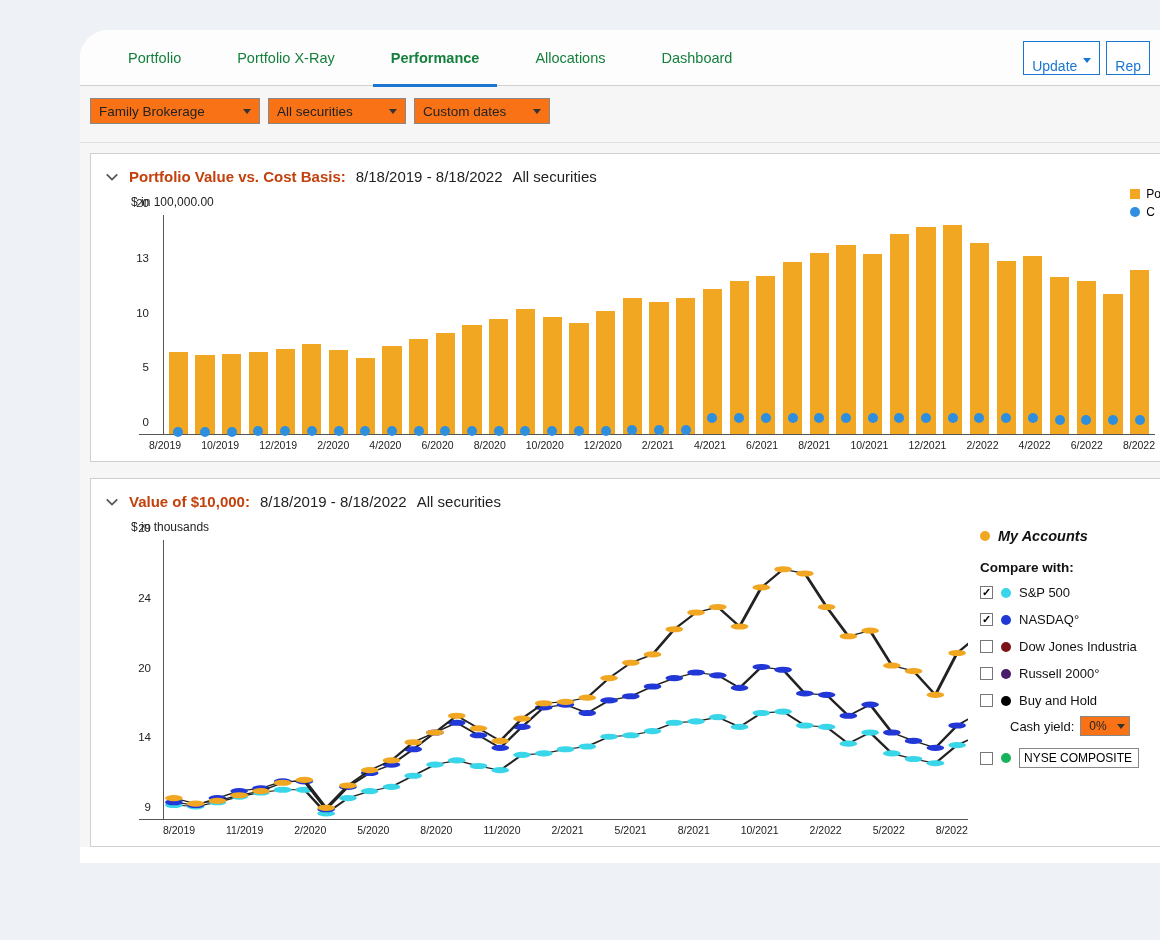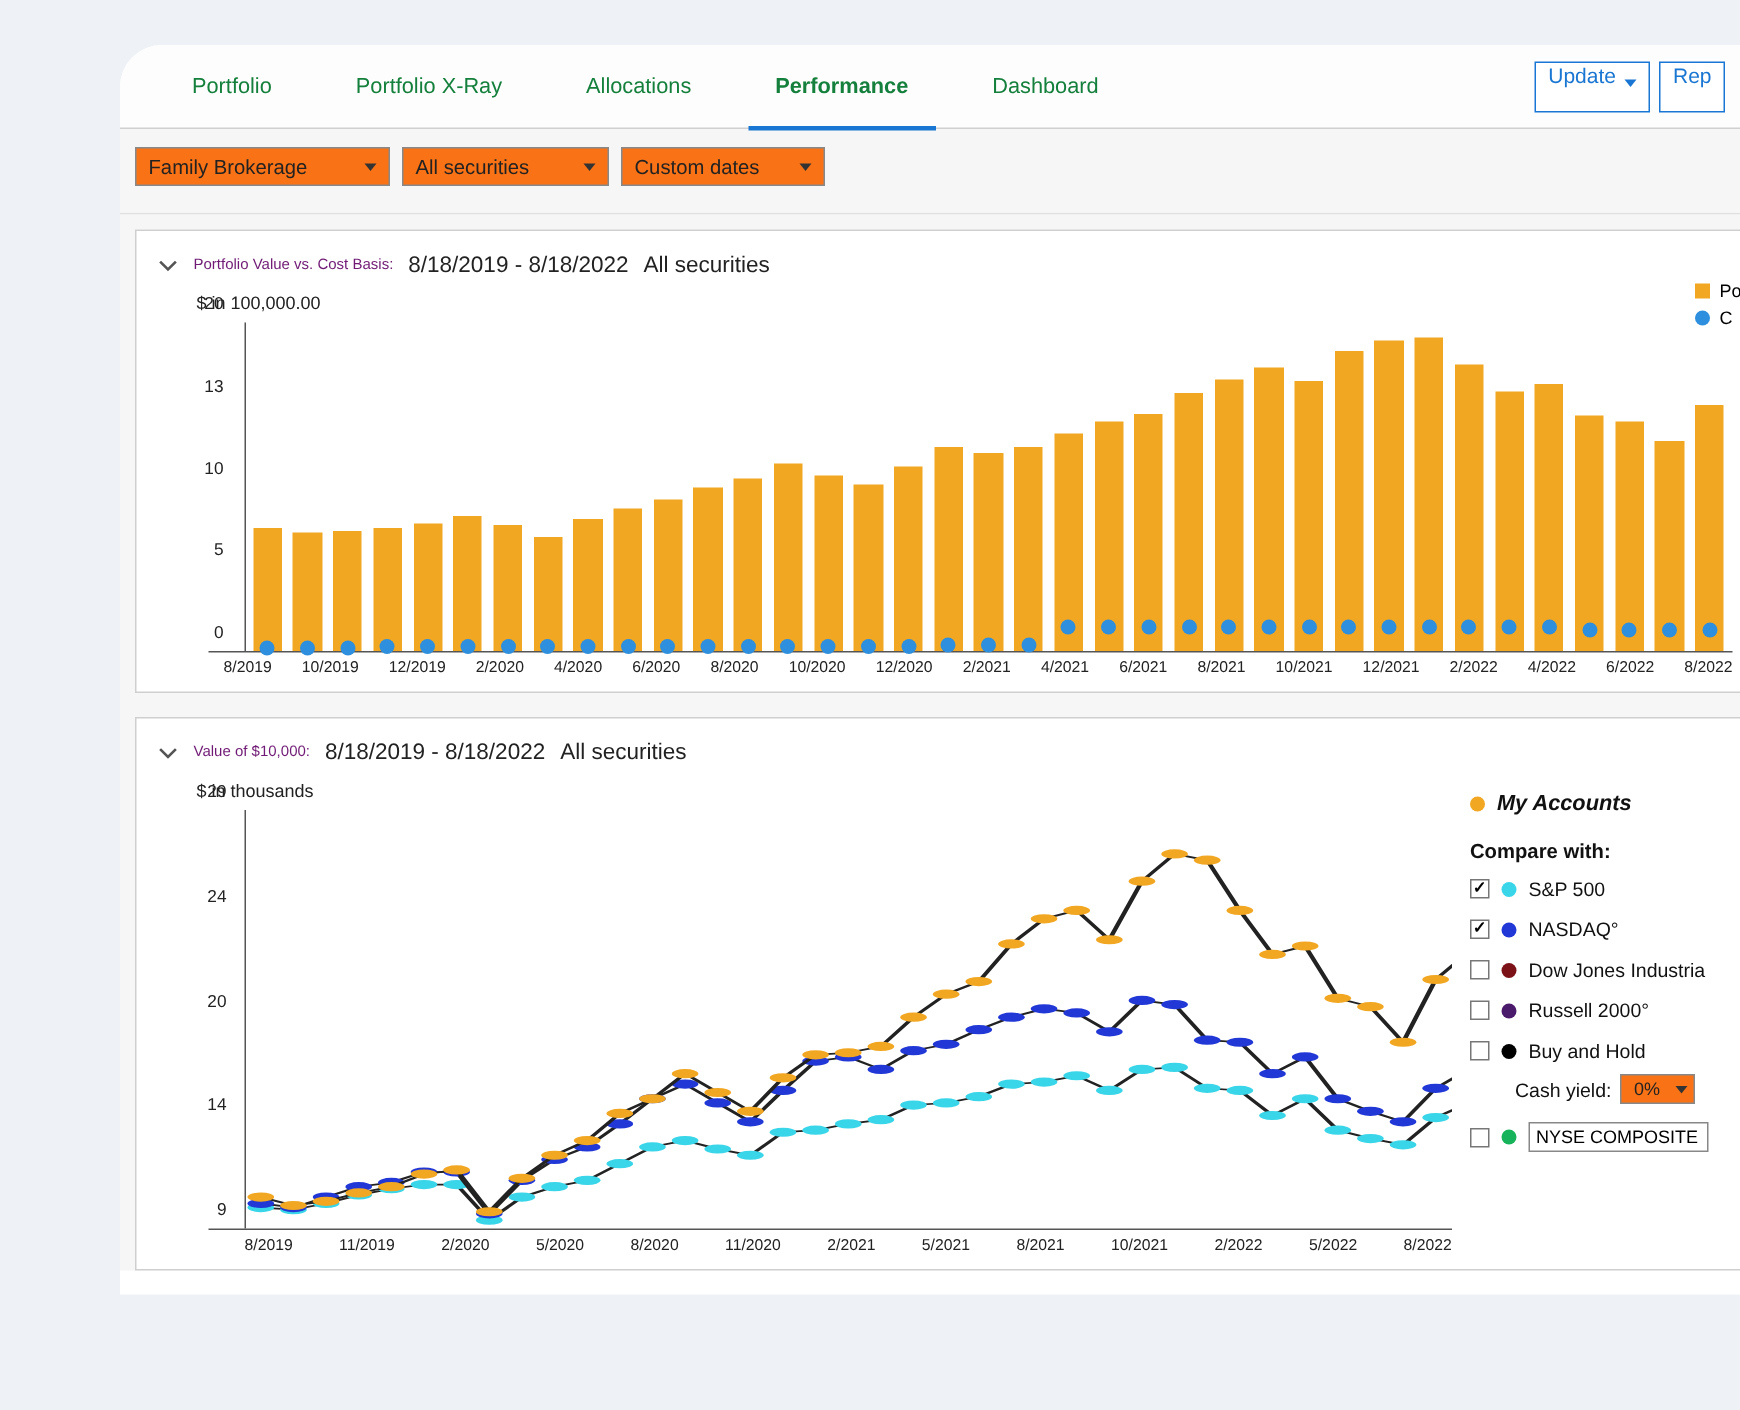--- a/index.html
+++ b/index.html
@@ -57,21 +57,21 @@
     gap: 6px;
   }
   .btn-outline {
     border: 1px solid #1976d2;
     color: #1976d2;
     background: #fff;
     font-size: 14px;
     padding: 16px 8px;
     height: 28px;
     display: inline-flex;
-    align-items: flex-end;
+    align-items: flex-start;
     cursor: pointer;
   }
   .btn-outline .caret {
     margin-left: 6px;
     border-left: 4px solid transparent;
     border-right: 4px solid transparent;
     border-top: 5px solid #1976d2;
   }
   
   .filters {
@@ -119,21 +119,21 @@
     gap: 10px;
     font-size: 15px;
     margin-bottom: 10px;
   }
   .chevron-down {
     width: 14px; height: 14px;
     display: inline-block;
     color: #444;
   }
   .chevron-down svg { display:block; }
-  .panel-title { font-weight: 400; font-size: 10px; color: #701a75; }
+  .panel-title { font-weight: 700; font-size: 15px; color: #c2410c; }
   .panel-sub { color:#222; font-weight: 400; font-size: 15px; }
   
   .chart1-wrap { position: relative; padding-left: 20px; }
   .y-units { font-size: 12px; color: #222; margin-bottom: 6px; margin-left: 6px; }
   .chart1 {
     position: relative;
     height: 220px;
     display: flex;
     border-bottom: 1px solid #555;
     margin-left: 14px;
@@ -253,22 +253,22 @@
   }
 </style>
 </head>
 <body>
 
 <div class="app">
 
   <div class="tabs">
     <div class="tab">Portfolio</div>
     <div class="tab">Portfolio X-Ray</div>
+    <div class="tab active">Performance</div>
     <div class="tab">Allocations</div>
-    <div class="tab active">Performance</div>
     <div class="tab">Dashboard</div>
 
     <div class="tab-right">
       <div class="btn-outline">
         <span>Update</span>
         <span class="caret"></span>
       </div>
       <div class="btn-outline">
         <span>Rep</span>
       </div>

